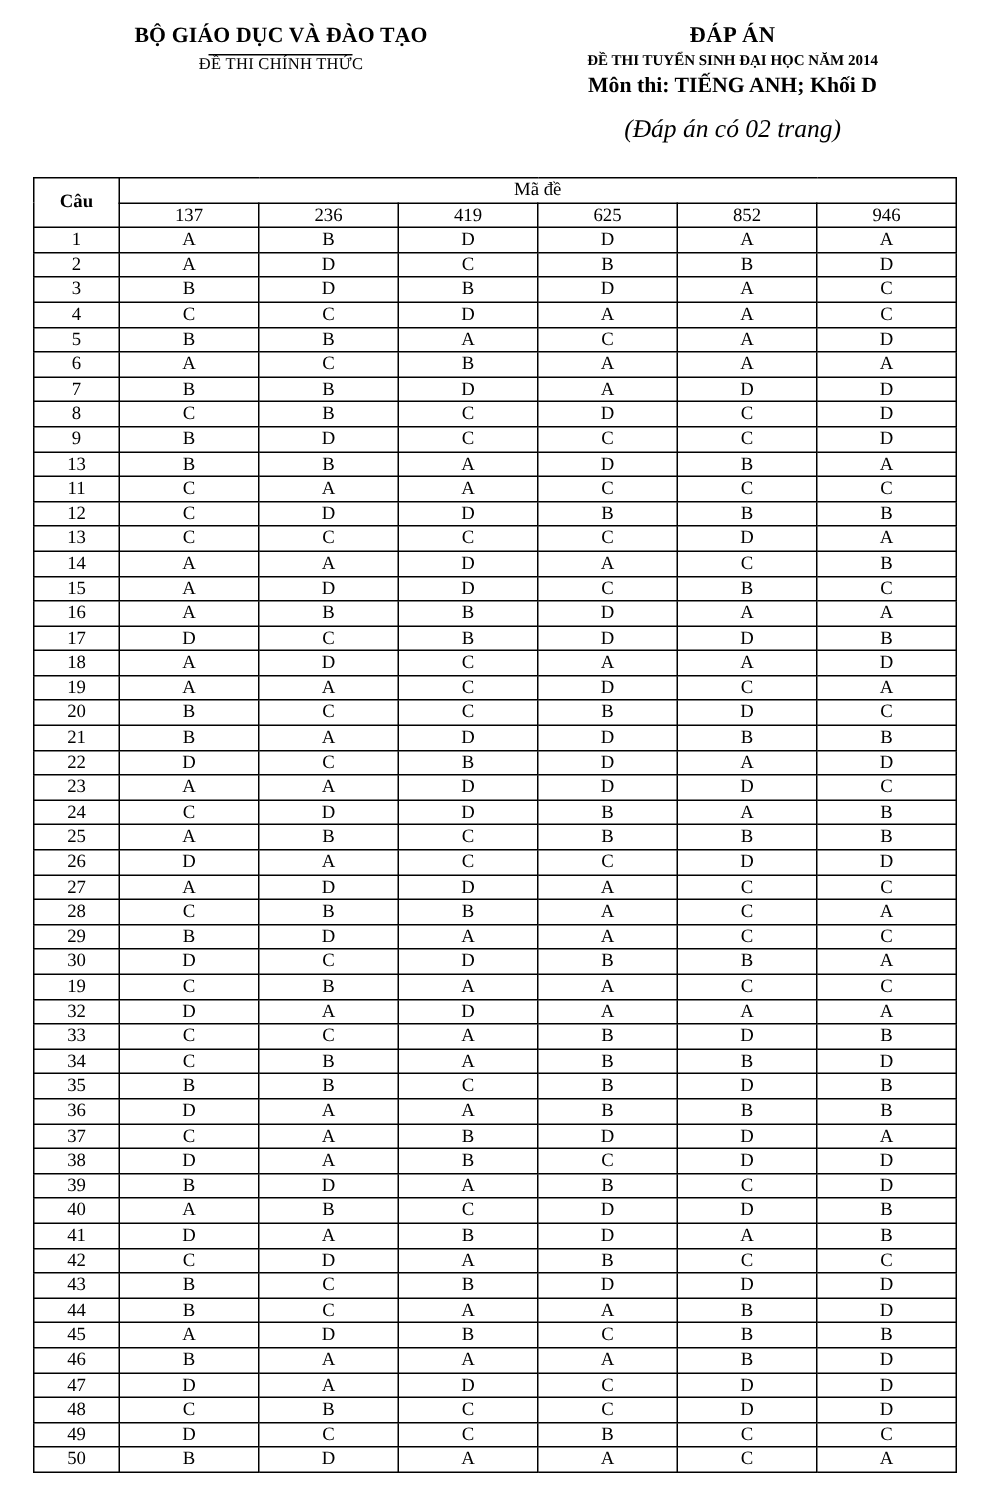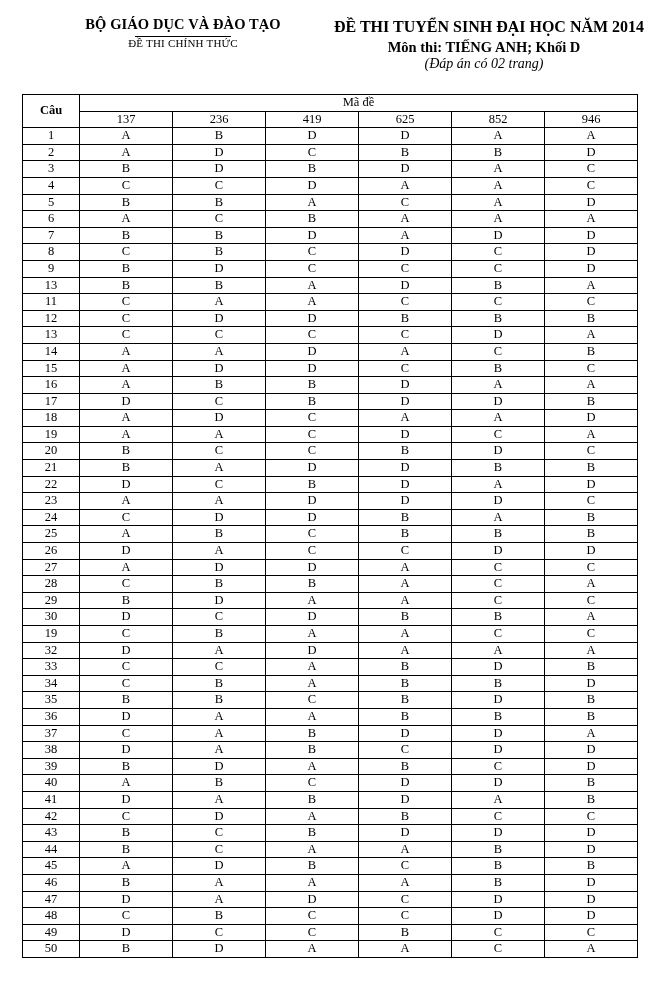--- a/index.html
+++ b/index.html
@@ -57,33 +57,33 @@
     margin-top: 0;
     letter-spacing: 0.2px;
   }
   .ans-title {
     font-weight: bold;
     font-size: 15px;
     letter-spacing: 0.3px;
   }
   .exam-line {
     font-weight: bold;
-    font-size: 16px;
+    font-size: 10px;
     margin-top: 2px;
     white-space: nowrap;
   }
   .subject-line {
     font-weight: bold;
     font-size: 14.5px;
     margin-top: 3px;
   }
   .pages-line {
     font-style: italic;
-    font-size: 14px;
-    margin-top: 0;
+    font-size: 17px;
+    margin-top: 10px;
   }
 
   table.answers {
     border-collapse: collapse;
     width: 616px;
     margin: 0 auto;
     margin-top: 22px;
     table-layout: fixed;
     border-radius: 11px;
   }
@@ -126,20 +126,21 @@
 
 <div class="page">
 
   <div class="header">
     <div class="header-left">
       <div class="ministry">BỘ GIÁO DỤC VÀ ĐÀO TẠO</div>
       <div class="rule-short"></div>
       <div class="official">ĐỀ THI CHÍNH THỨC</div>
     </div>
     <div class="header-right">
+      <div class="ans-title">ĐÁP ÁN</div>
       <div class="exam-line">ĐỀ THI TUYỂN SINH ĐẠI HỌC NĂM 2014</div>
       <div class="subject-line">Môn thi: TIẾNG ANH; Khối D</div>
       <div class="pages-line">(Đáp án có 02 trang)</div>
     </div>
   </div>
 
   <table class="answers">
     <thead>
       <tr>
         <th class="cau-head" rowspan="2">Câu</th>

